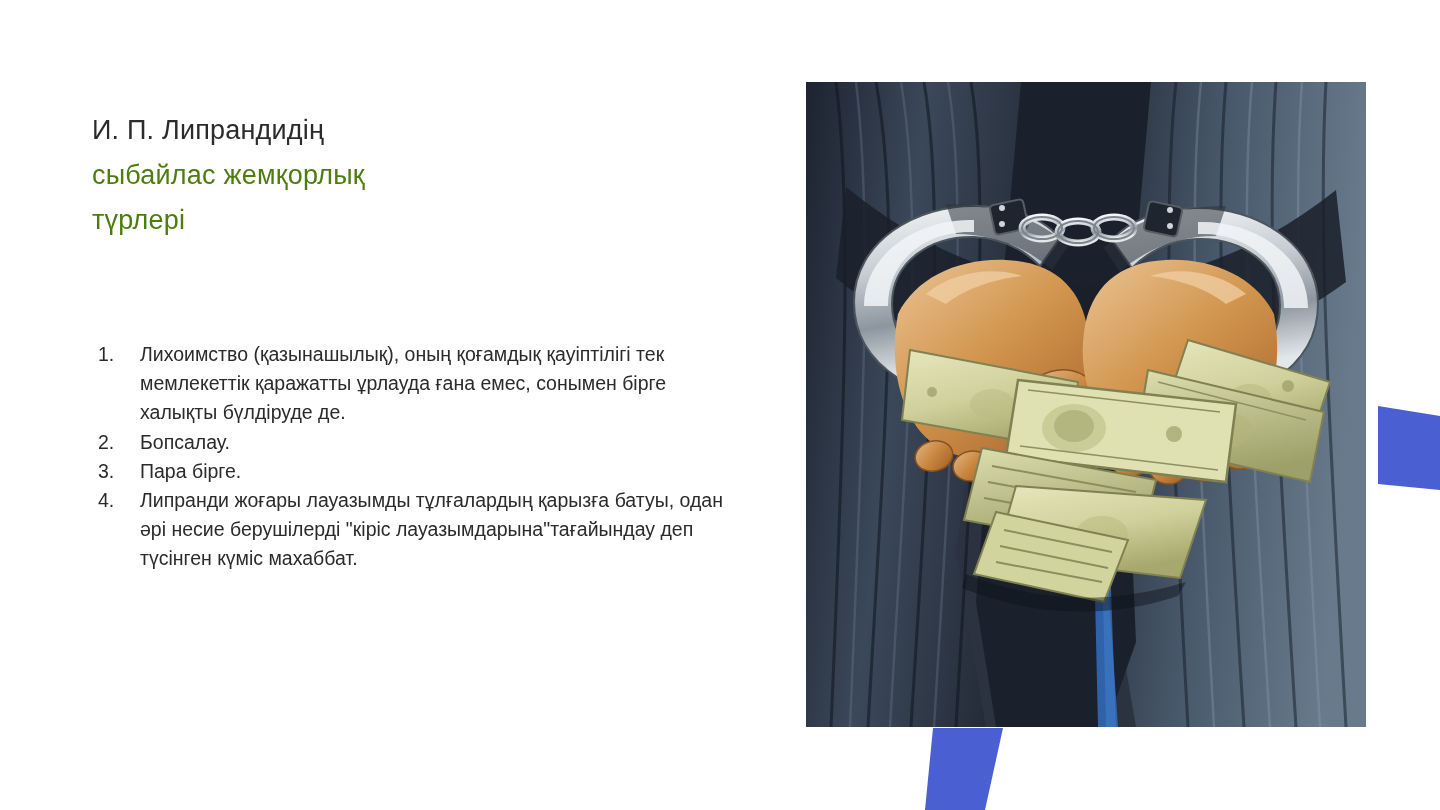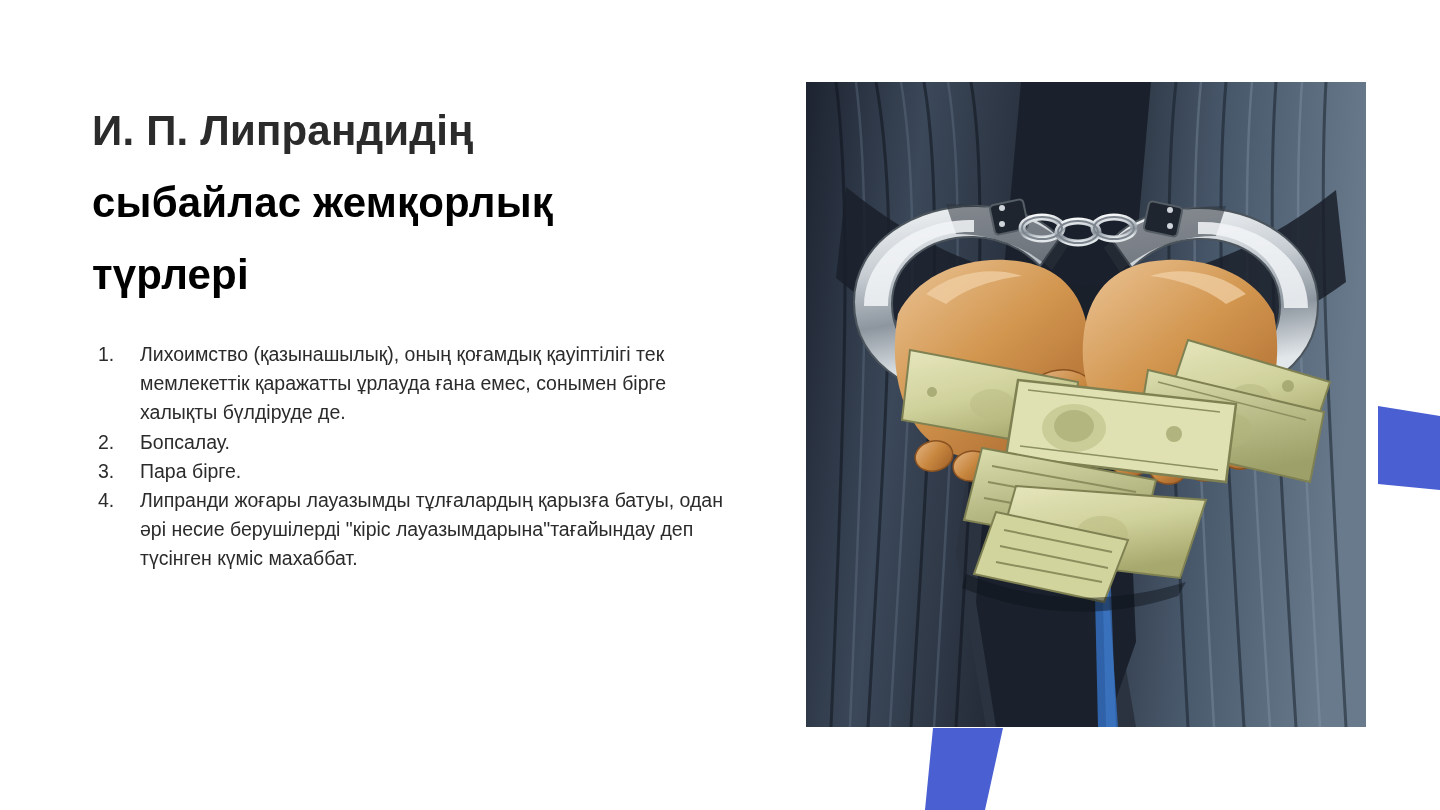--- a/index.html
+++ b/index.html
@@ -22,28 +22,28 @@
   }
 
   
   .title-block {
     position: absolute;
     left: 92px;
     top: 108px;
     width: 600px;
   }
   .title-line {
-    font-size: 42px;
+    font-size: 27px;
     line-height: 45px;
-    font-weight: 700;
+    font-weight: 400;
     letter-spacing: 0.2px;
     white-space: nowrap;
   }
   .title-line.dark { color: #2b2b2b; }
-  .title-line.accent { color: #000000; margin-top: 27px; }
+  .title-line.accent { color: #4d7c0f; }
 
   
   .body-list {
     position: absolute;
     left: 95px;
     top: 340px;
     width: 640px;
     margin: 0;
     padding: 0;
     list-style: none;

